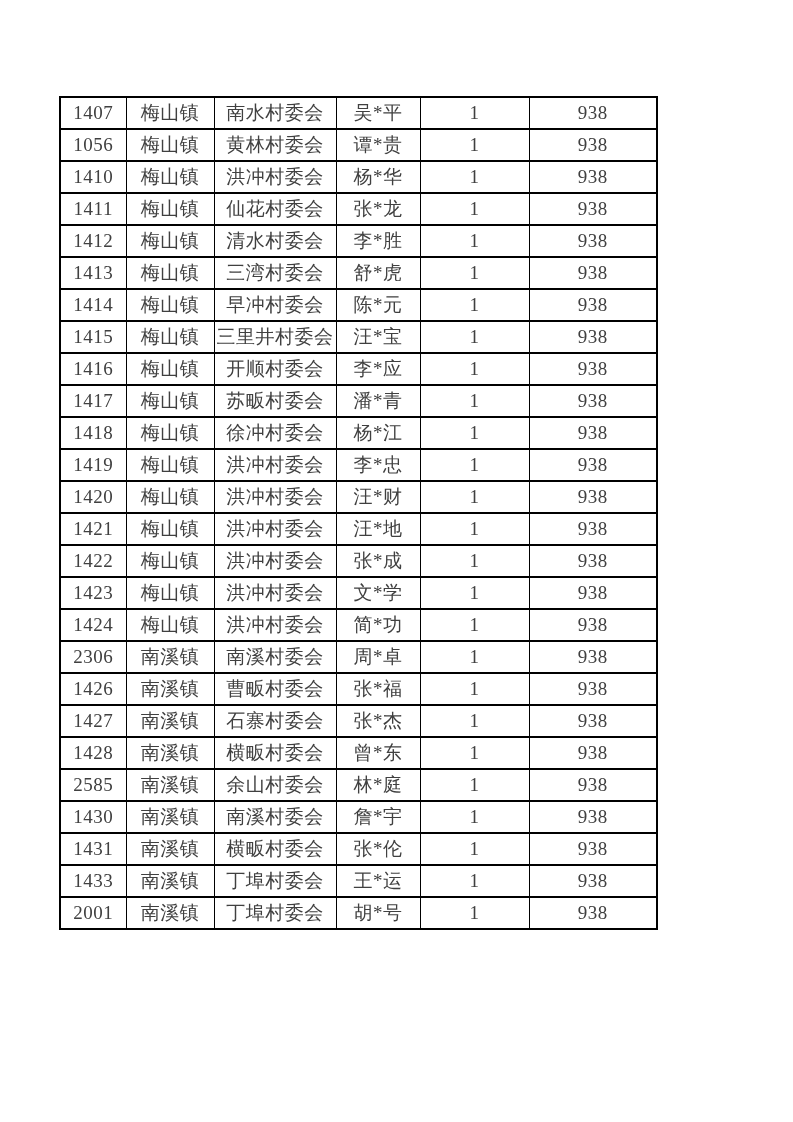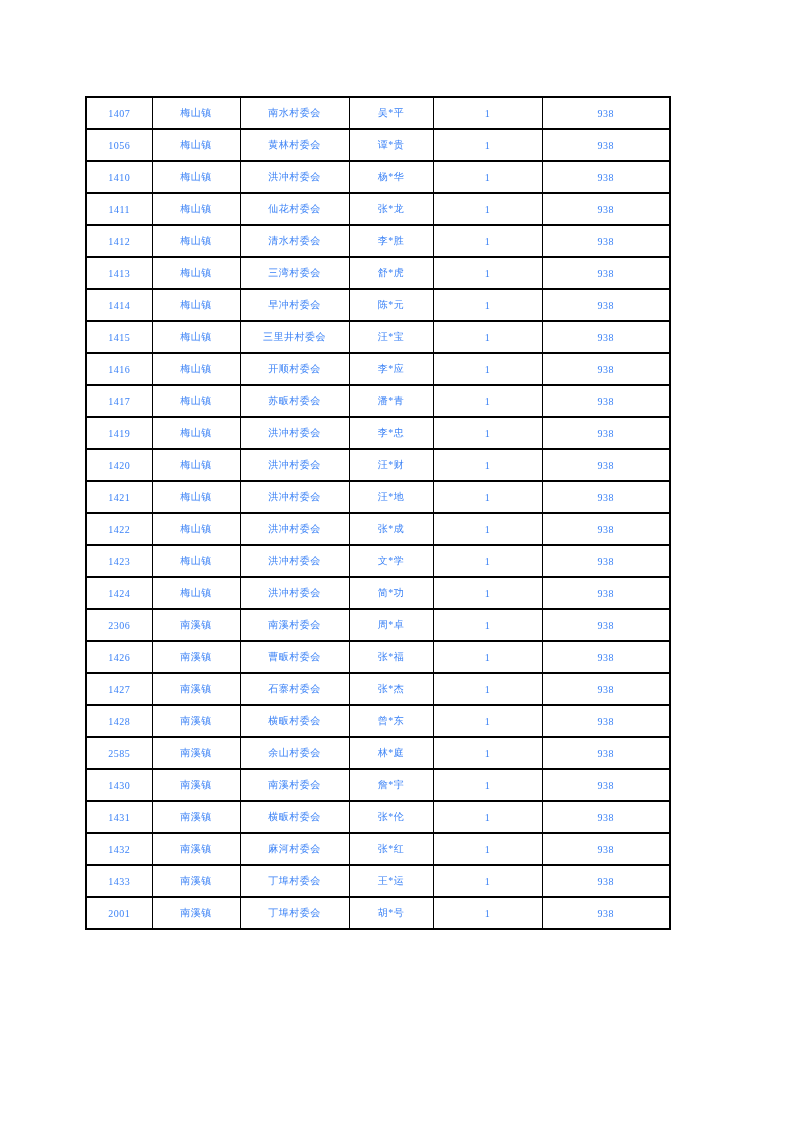--- a/index.html
+++ b/index.html
@@ -14,27 +14,27 @@
     overflow: hidden;
     font-family: "Liberation Serif", "DejaVu Serif", serif;
   }
   .page {
     position: absolute;
     inset: 0;
     background: #ffffff;
   }
   table.data-table {
     position: absolute;
-    left: 85px;
+    left: 59px;
     top: 96px;
     border-collapse: collapse;
     table-layout: fixed;
     border: 2px solid #000000;
-    font-size: 10px;
-    color: #3b82f6;
+    font-size: 19px;
+    color: #404040;
   }
   table.data-table td {
     border: 1px solid #000000;
     border-top-width: 2px;
     border-bottom-width: 2px;
     text-align: center;
     vertical-align: middle;
     height: 30px;
     padding: 0 2px;
     overflow: hidden;
@@ -136,20 +136,28 @@
         </tr>
         <tr>
           <td>1417</td>
           <td>梅山镇</td>
           <td>苏畈村委会</td>
           <td>潘*青</td>
           <td>1</td>
           <td>938</td>
         </tr>
         <tr>
+          <td>1418</td>
+          <td>梅山镇</td>
+          <td>徐冲村委会</td>
+          <td>杨*江</td>
+          <td>1</td>
+          <td>938</td>
+        </tr>
+        <tr>
           <td>1419</td>
           <td>梅山镇</td>
           <td>洪冲村委会</td>
           <td>李*忠</td>
           <td>1</td>
           <td>938</td>
         </tr>
         <tr>
           <td>1420</td>
           <td>梅山镇</td>
@@ -236,28 +244,20 @@
           <td>南溪村委会</td>
           <td>詹*宇</td>
           <td>1</td>
           <td>938</td>
         </tr>
         <tr>
           <td>1431</td>
           <td>南溪镇</td>
           <td>横畈村委会</td>
           <td>张*伦</td>
-          <td>1</td>
-          <td>938</td>
-        </tr>
-        <tr>
-          <td>1432</td>
-          <td>南溪镇</td>
-          <td>麻河村委会</td>
-          <td>张*红</td>
           <td>1</td>
           <td>938</td>
         </tr>
         <tr>
           <td>1433</td>
           <td>南溪镇</td>
           <td>丁埠村委会</td>
           <td>王*运</td>
           <td>1</td>
           <td>938</td>

